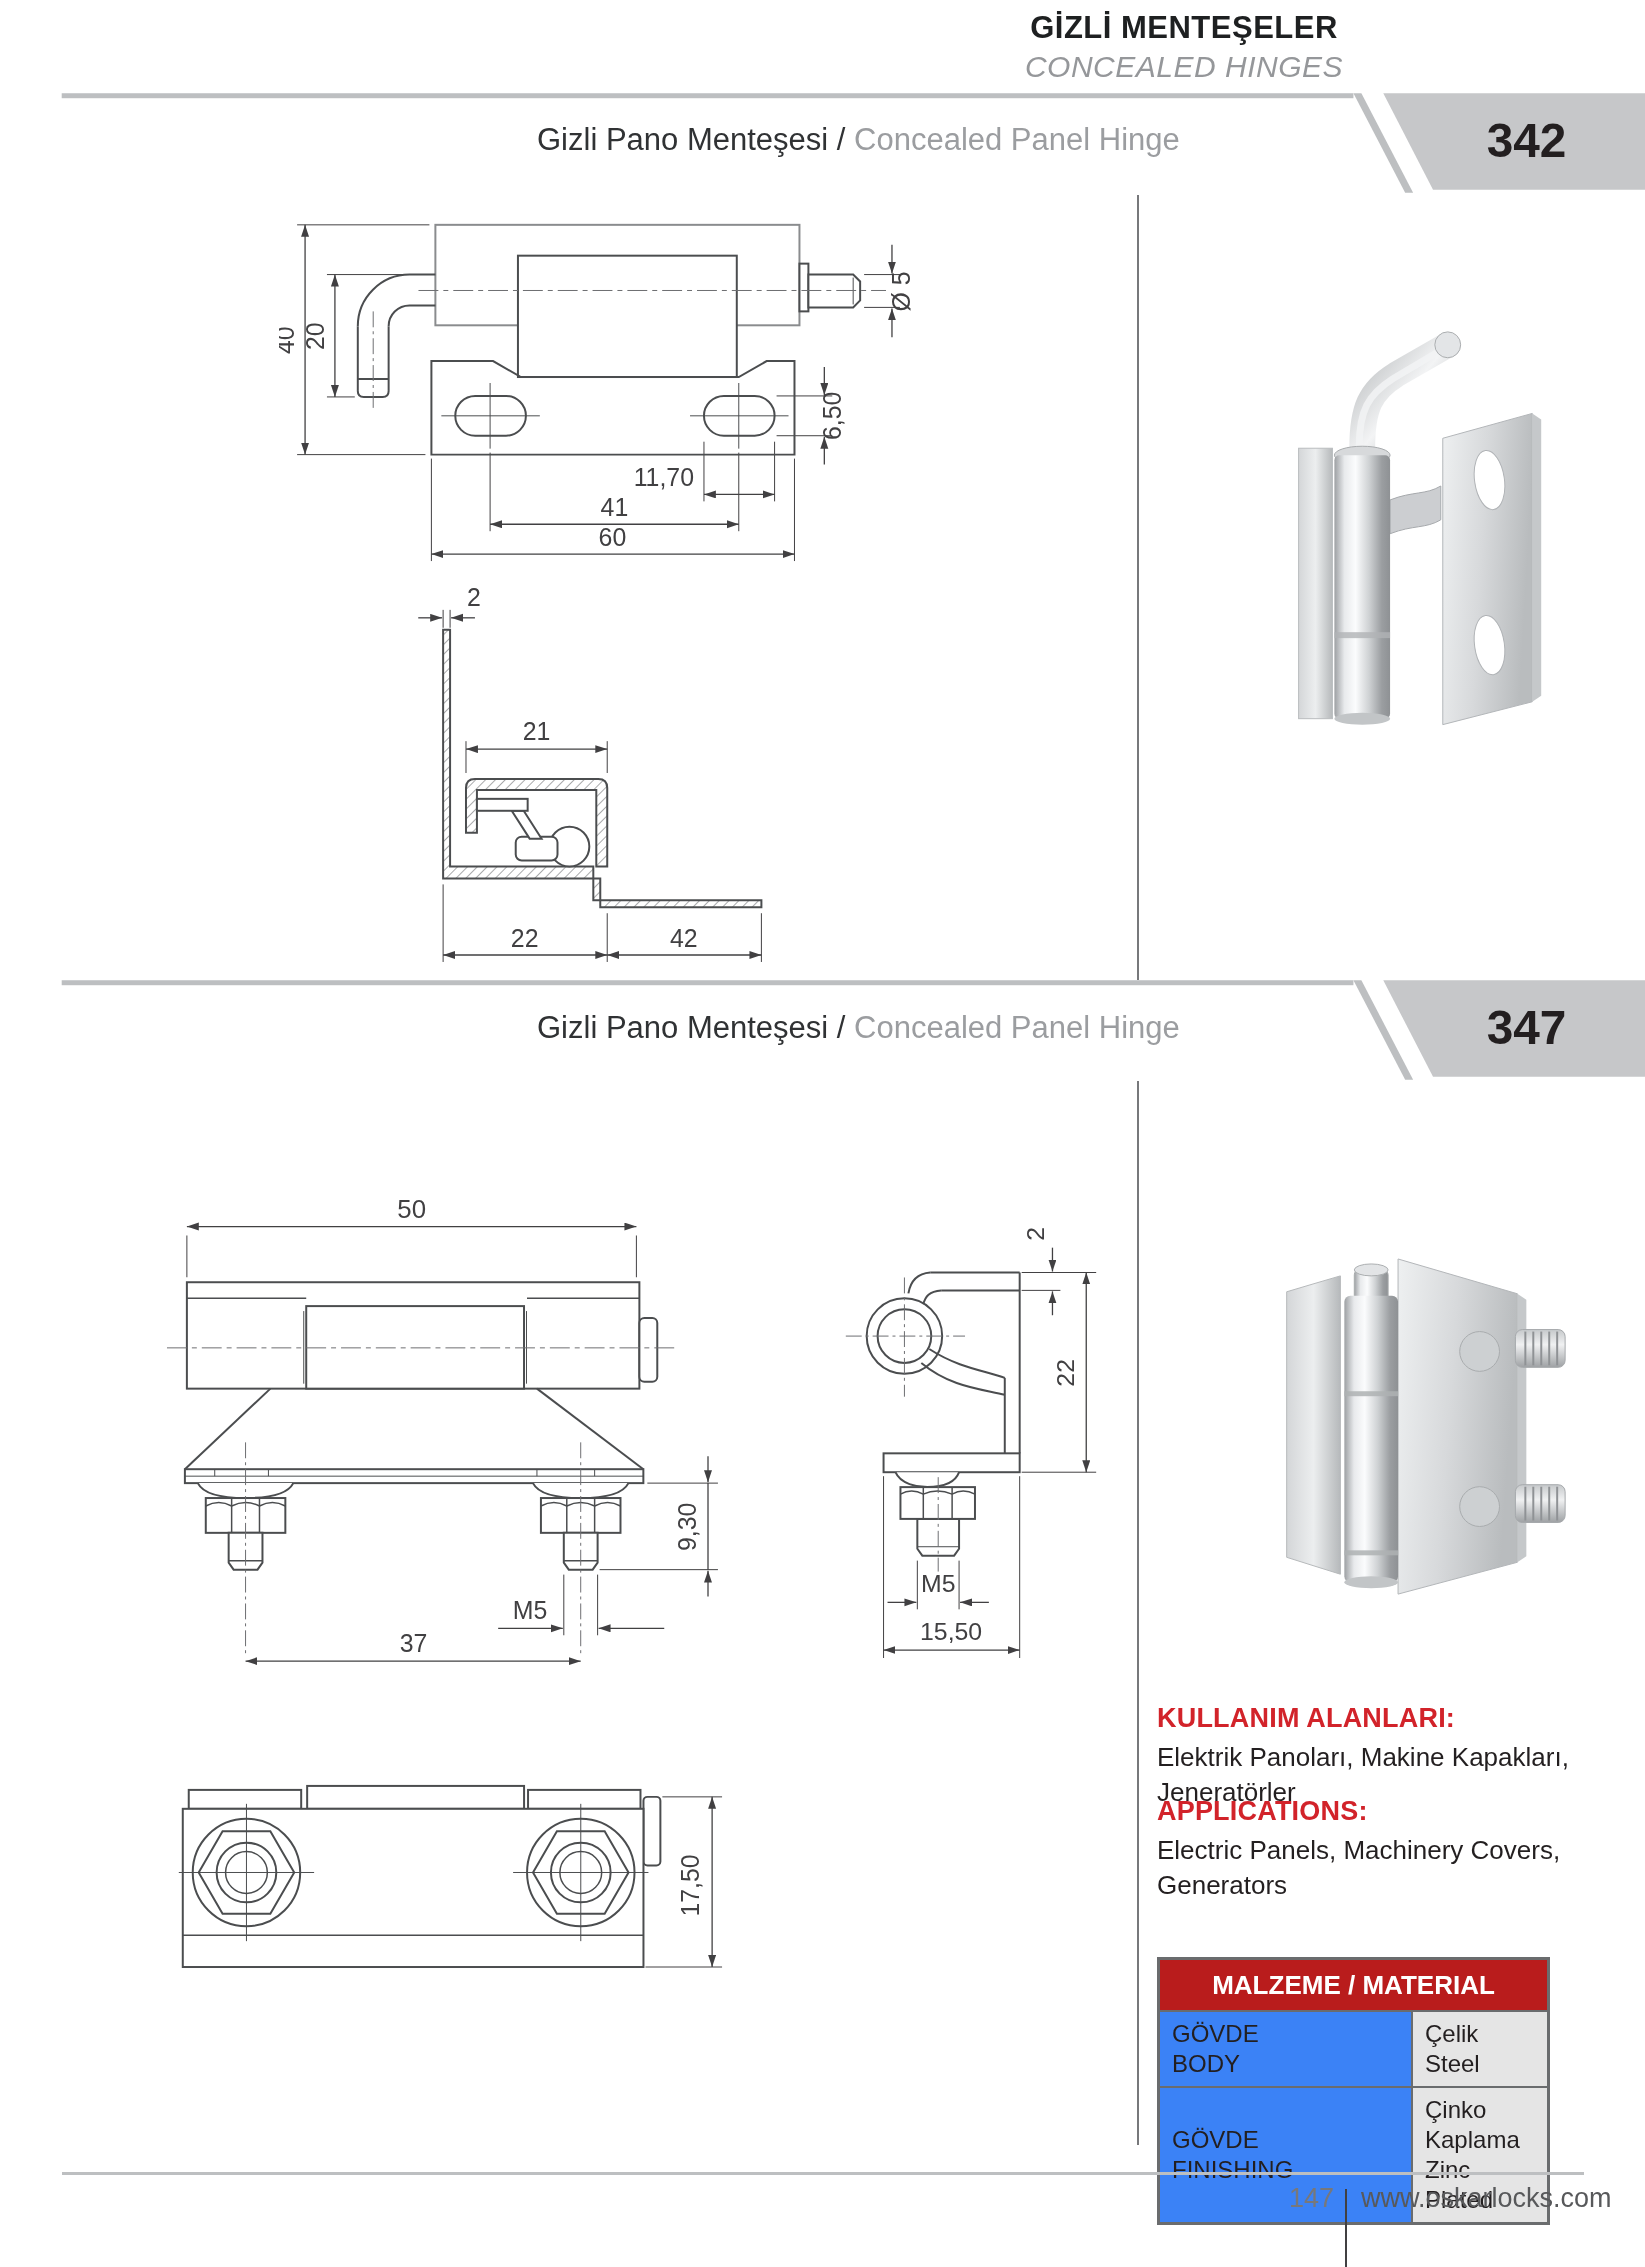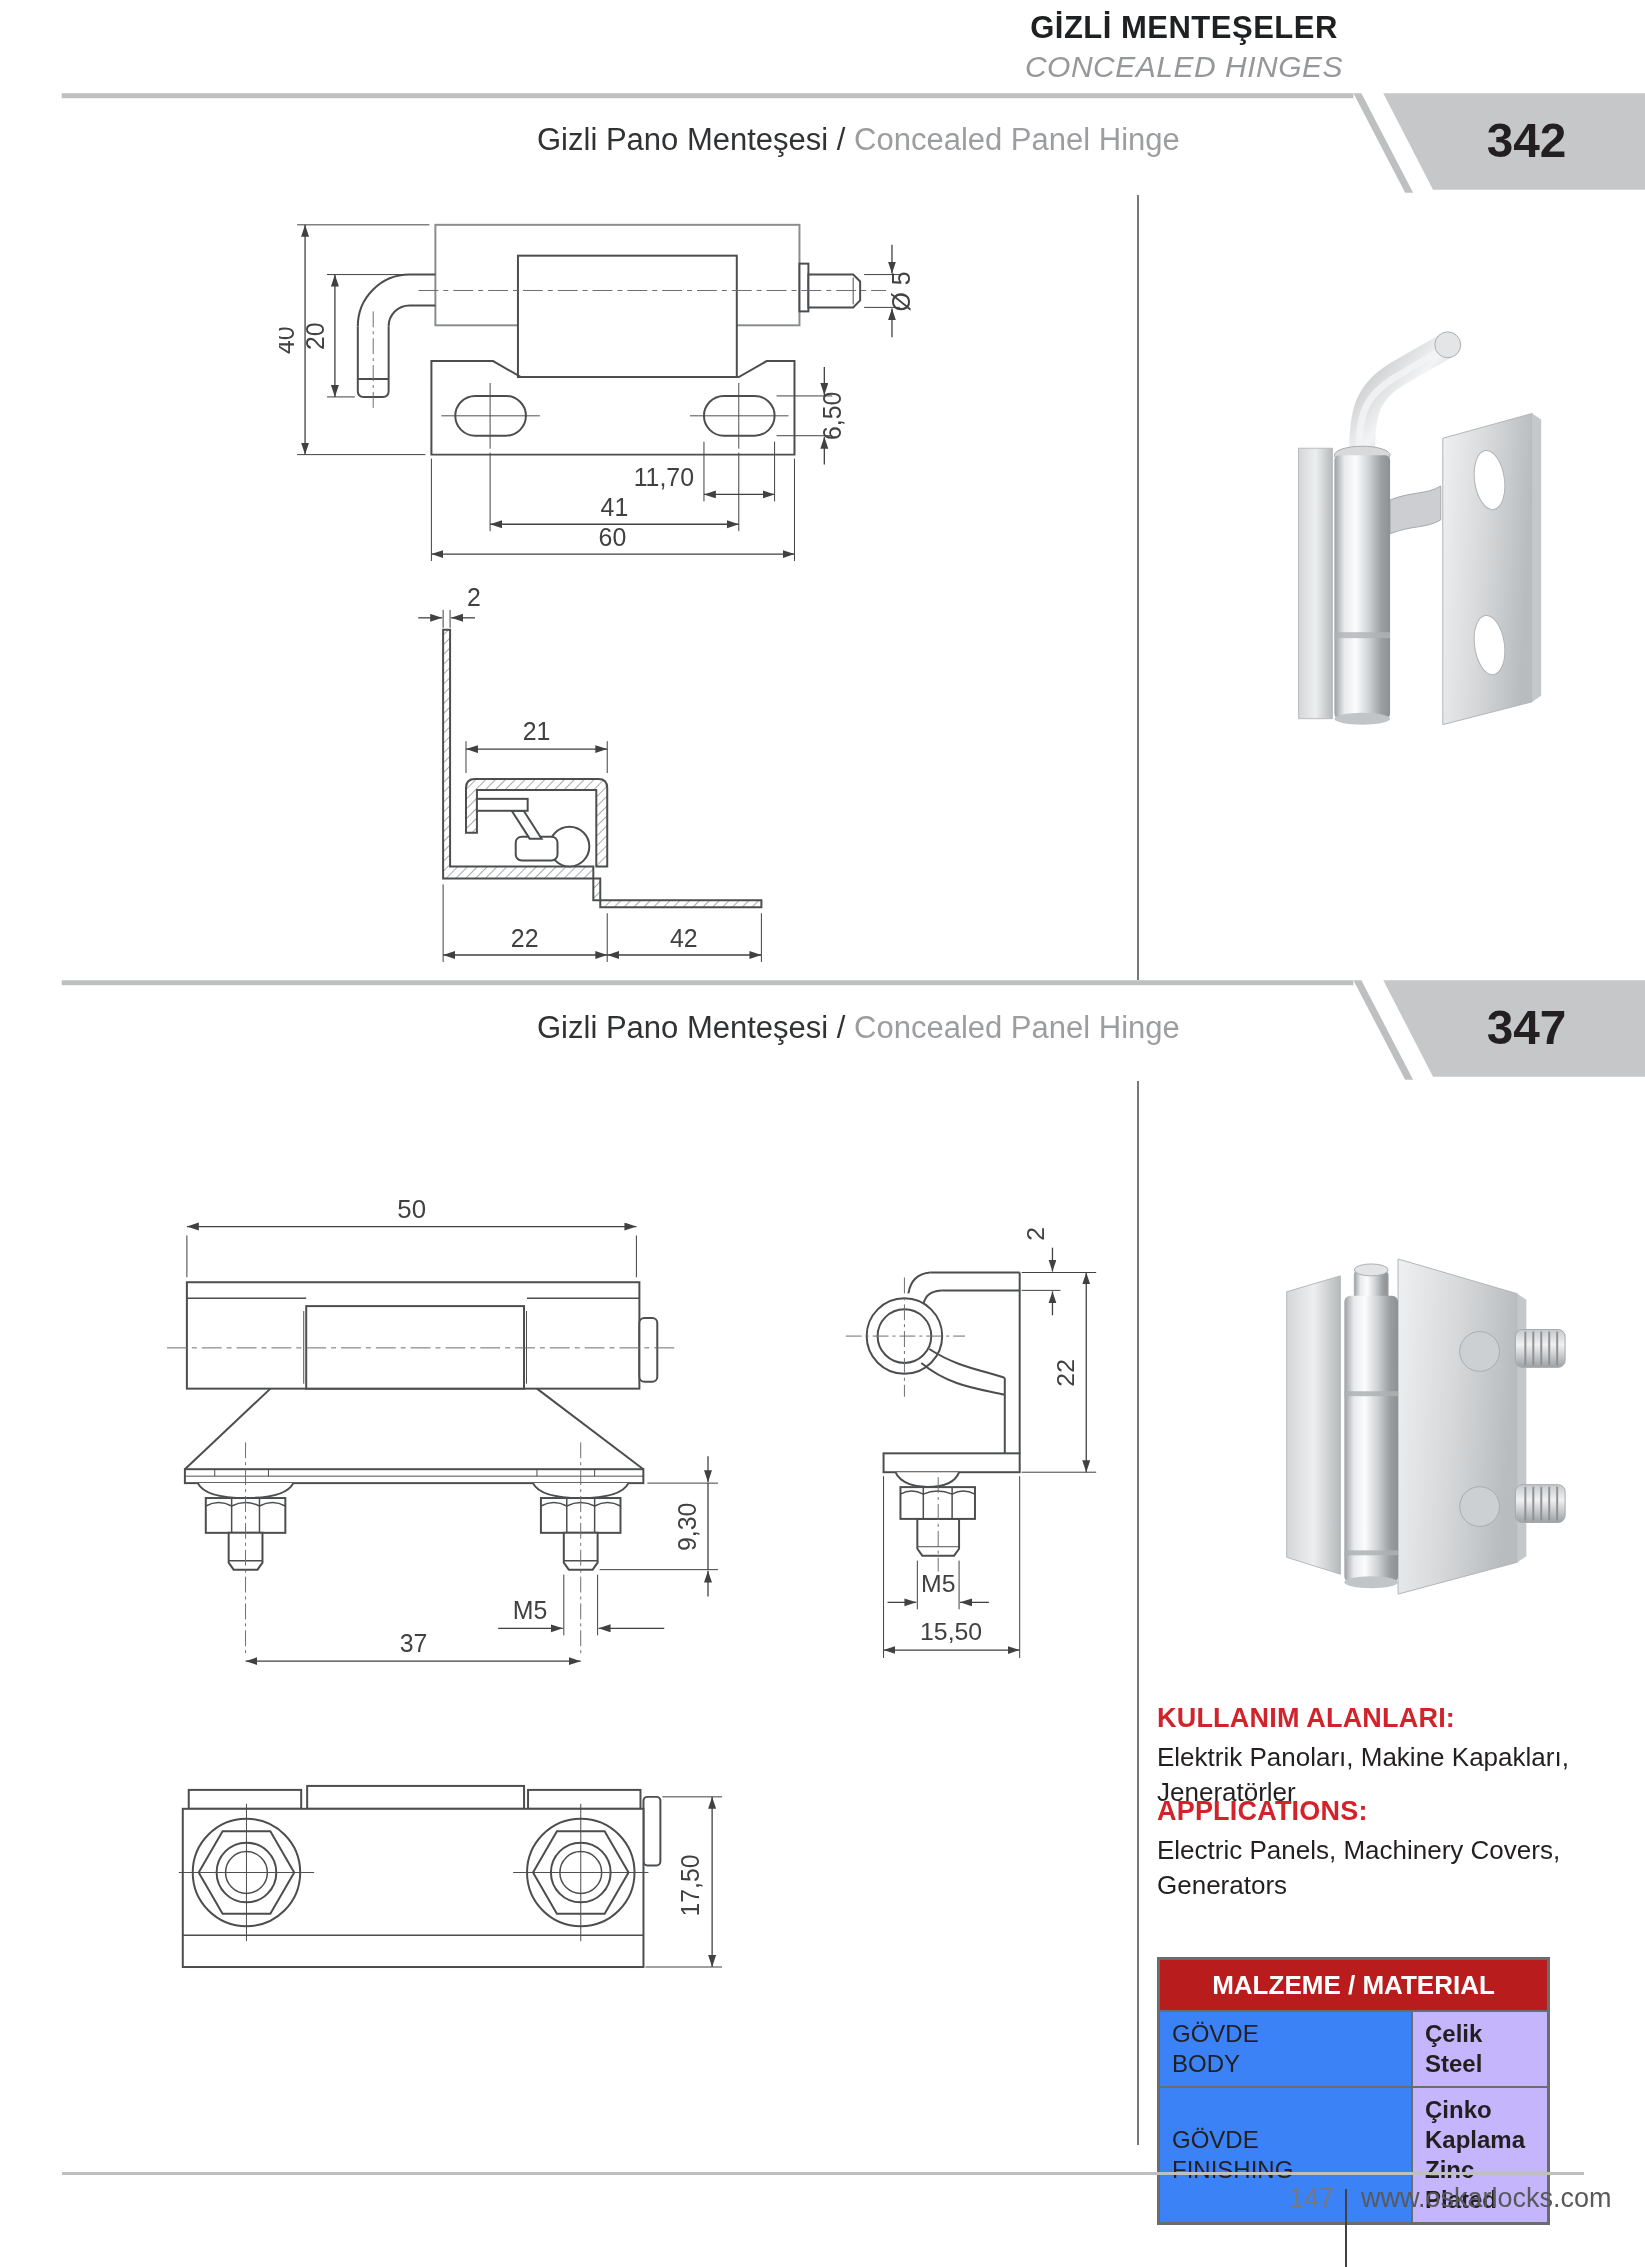--- a/index.html
+++ b/index.html
@@ -21,21 +21,21 @@
   .blk{position:absolute;left:1157px;width:423px;}
   .blk h3{margin:0 0 6px 0;font-size:27px;font-weight:bold;color:#D2232A;letter-spacing:0.2px;}
   .blk p{margin:0;font-size:26px;line-height:35px;color:#231F20;}
   
   table.mat{position:absolute;left:1157px;top:1957px;width:393px;border-collapse:collapse;
             border:3px solid #6A6C6E;font-size:24px;}
   table.mat th{background:#b91c1c;color:#ffffff;font-weight:bold;font-size:26px;height:48px;
                border:2px solid #6A6C6E;text-align:center;}
   table.mat td{border:2px solid #6A6C6E;padding:7px 12px;vertical-align:middle;line-height:30px;}
   table.mat td.lbl{background:#3b82f6;width:227px;}
-  table.mat td.val{background:#c4b5fd;font-weight:bold;}
+  table.mat td.val{background:#e5e5e5;}
   
   .foot-line{position:absolute;left:62px;top:2172px;width:1522px;height:3px;background:#BDBFC1;}
   .foot-page{position:absolute;left:1234px;top:2183px;width:100px;text-align:right;font-size:27px;color:#77787B;}
   .foot-bar{position:absolute;left:1345px;top:2189px;width:2px;height:79px;background:#414042;}
   .foot-url{position:absolute;left:1361px;top:2183px;font-size:27px;color:#58595B;}
   
   .dim{font-family:"Liberation Sans",sans-serif;font-size:25px;fill:#414042;}
   .dimb{font-family:"Liberation Sans",sans-serif;font-size:26px;fill:#414042;}
   .badge-num{font-family:"Liberation Sans",sans-serif;font-size:48px;font-weight:bold;fill:#231F20;}
 </style>

